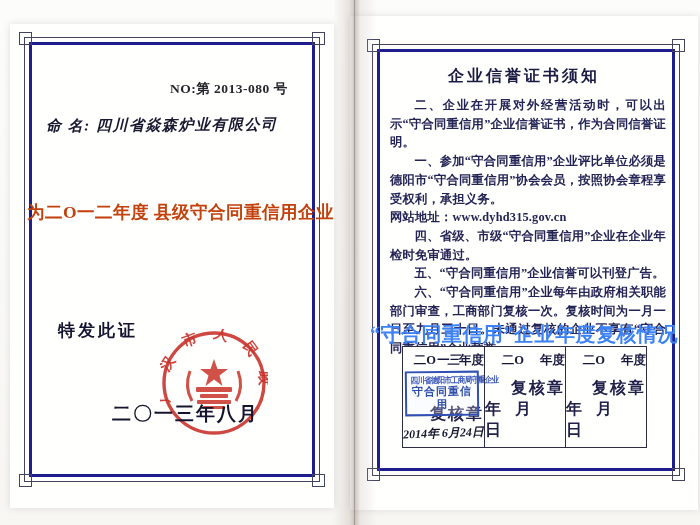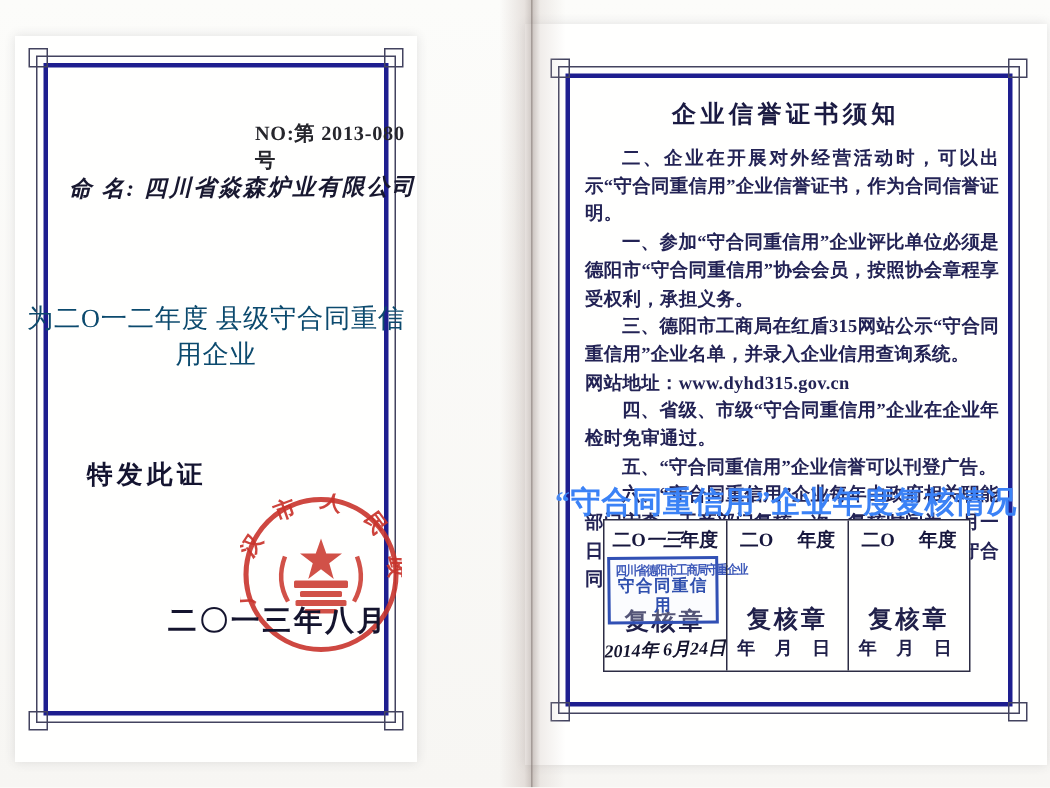--- a/index.html
+++ b/index.html
@@ -3,21 +3,21 @@
 <meta charset="utf-8">
 <style>
   * { margin:0; padding:0; box-sizing:border-box; }
   html,body { width:700px; height:525px; background:#fbfbf8; }
   body { font-family:"Liberation Serif","DejaVu Serif",serif; }
   .scan { position:relative; width:700px; height:525px; overflow:hidden;
           background:linear-gradient(180deg,#fcfcfa 0%,#f7f6f3 100%); }
 
   
   .page { position:absolute; background:#fffffe; box-shadow:0 0 7px rgba(60,60,70,.14); }
-  .page-left  { left:10px;  top:24px; width:268px; height:484px; }
+  .page-left  { left:10px;  top:24px; width:324px; height:484px; }
   .page-right { left:350px; top:16px; width:348px; height:494px; }
 
   
   .f-outer { position:absolute; border:1.5px solid #43435f; }
   .f-inner { position:absolute; border:3px solid #1e1e8f; }
   .page-left .f-outer { left:14px; top:13px; right:14px; bottom:26px; }
   .page-left .f-inner { left:19px; top:18px; right:19px; bottom:31px; }
   .page-right .f-outer { left:22px; top:28px; right:18px; bottom:34px; }
   .page-right .f-inner { left:27px; top:33px; right:23px; bottom:39px; }
   .csq { position:absolute; width:13px; height:13px; border:1.5px solid #43435f; background:transparent; }
@@ -35,52 +35,52 @@
     background:linear-gradient(90deg, rgba(190,178,172,0) 0%, rgba(199,186,180,.40) 38%,
                rgba(163,150,144,.55) 50%, rgba(205,194,188,.30) 62%, rgba(220,214,208,0) 100%); }
   .crease::after { content:""; position:absolute; left:21px; top:0; width:1px; height:100%;
     background:rgba(110,100,95,.45); }
 
   
   .no-line { position:absolute; left:160px; top:56px; font-size:13.5px; font-weight:700;
              color:#26262c; letter-spacing:.5px; }
   .name-line { position:absolute; left:36px; top:92px; font-size:15px; font-weight:800;
                font-style:italic; color:#181830; letter-spacing:1.5px; transform:rotate(-.4deg); }
-  .award-title { position:absolute; left:0; top:176px; width:100%; text-align:center;
-                 font-size:17.5px; font-weight:400; color:#0c4a6e; letter-spacing:.5px; }
-  .issue-statement { position:absolute; left:48px; top:281px; font-size:17px; font-weight:800;
+  .award-title { position:absolute; left:0; top:176px; width:100%; text-align:right;
+                 font-size:17.5px; font-weight:700; color:#c2410c; letter-spacing:.5px; }
+  .issue-statement { position:absolute; left:48px; top:295px; font-size:17px; font-weight:800;
                      color:#141430; letter-spacing:3px; }
   .seal-wrap { position:absolute; left:150px; top:305px; width:108px; height:108px; z-index:2; }
   .issue-date { position:absolute; left:102px; top:377px; font-size:19px; font-weight:800;
                 color:#14142e; letter-spacing:2px; z-index:3; }
 
   
   .notice-title { position:absolute; left:0; top:50px; width:100%; text-align:center;
                   font-size:16px; font-weight:800; letter-spacing:3px; color:#1a1a42; }
   .notice-body { position:absolute; left:40px; right:32px; top:80px; }
   .notice-body p { font-size:12.3px; line-height:18.7px; font-weight:600; color:#232355;
                    text-align:justify; text-indent:2em; letter-spacing:.2px; }
   .notice-body p.no-indent { text-indent:0; }
   .review-title { position:absolute; left:0; top:305px; width:100%; text-align:center;
                   font-size:20px; font-weight:800; color:#3b82f6; letter-spacing:.5px; }
   .review-table { position:absolute; left:52px; top:330px; width:245px; height:102px;
                   border:1.6px solid #2c2c44; display:flex; background:#fffffe; }
-  .rt-col { flex:1; position:relative; display:flex; flex-direction:column; align-items:center; }
+  .rt-col { flex:1; position:relative; display:flex; flex-direction:column; align-items:flex-end; }
   .rt-col + .rt-col { border-left:1.4px solid #2c2c44; }
   .yr { margin-top:5px; font-size:12.5px; font-weight:700; color:#17173d; white-space:nowrap; }
   .yr .gap { display:inline-block; width:16px; }
   .yr .hand { font-style:italic; font-weight:800; letter-spacing:-1px; }
   .blue-stamp { position:absolute; left:2px; right:5px; top:24px; border:2px solid #3150b4;
                 padding:2px 0 3px; text-align:center; color:#3b57b8; transform:rotate(-.6deg);
                 background:rgba(240,244,255,.25); }
   .blue-stamp .l1 { font-size:8.5px; font-weight:700; letter-spacing:-1px; transform:scaleX(.9);
                     white-space:nowrap; line-height:10px; }
   .blue-stamp .l2 { font-size:11px; font-weight:800; letter-spacing:1px; line-height:13px; color:#2f4fae; }
   .fuhe { margin-top:auto; font-size:16px; font-weight:700; color:#20204a; letter-spacing:2px; }
-  .ymd  { margin-bottom:6px; font-size:12px; font-weight:700; color:#20204a; letter-spacing:5px; }
+  .ymd  { margin-bottom:6px; font-size:16px; font-weight:700; color:#20204a; letter-spacing:5px; }
   .hand-date { margin-bottom:5px; font-size:12px; font-weight:800; font-style:italic;
                color:#15152e; transform:rotate(-2deg); white-space:nowrap; letter-spacing:0; }
 </style>
 </head>
 <body>
 
 <div class="scan">
 
   <div class="page page-left">
     <div class="f-outer"></div>
@@ -129,21 +129,20 @@
     <div class="csq tl"></div>
     <div class="csq tr"></div>
     <div class="csq bl"></div>
     <div class="csq br"></div>
 
     <div class="notice-title">企业信誉证书须知</div>
 
     <div class="notice-body">
       <p>二、企业在开展对外经营活动时，可以出示“守合同重信用”企业信誉证书，作为合同信誉证明。</p>
       <p>一、参加“守合同重信用”企业评比单位必须是德阳市“守合同重信用”协会会员，按照协会章程享受权利，承担义务。</p>
-      <p>三、德阳市工商局在红盾315网站公示“守合同重信用”企业名单，并录入企业信用查询系统。</p>
       <p class="no-indent">网站地址：www.dyhd315.gov.cn</p>
       <p>四、省级、市级“守合同重信用”企业在企业年检时免审通过。</p>
       <p>五、“守合同重信用”企业信誉可以刊登广告。</p>
       <p>六、“守合同重信用”企业每年由政府相关职能部门审查，工商部门复核一次。复核时间为一月一日至九月三十日。未通过复核的企业不享有“守合同重信用”企业荣誉。</p>
     </div>
 
     <div class="review-title">“守合同重信用”企业年度复核情况</div>
 
     <div class="review-table">
 

